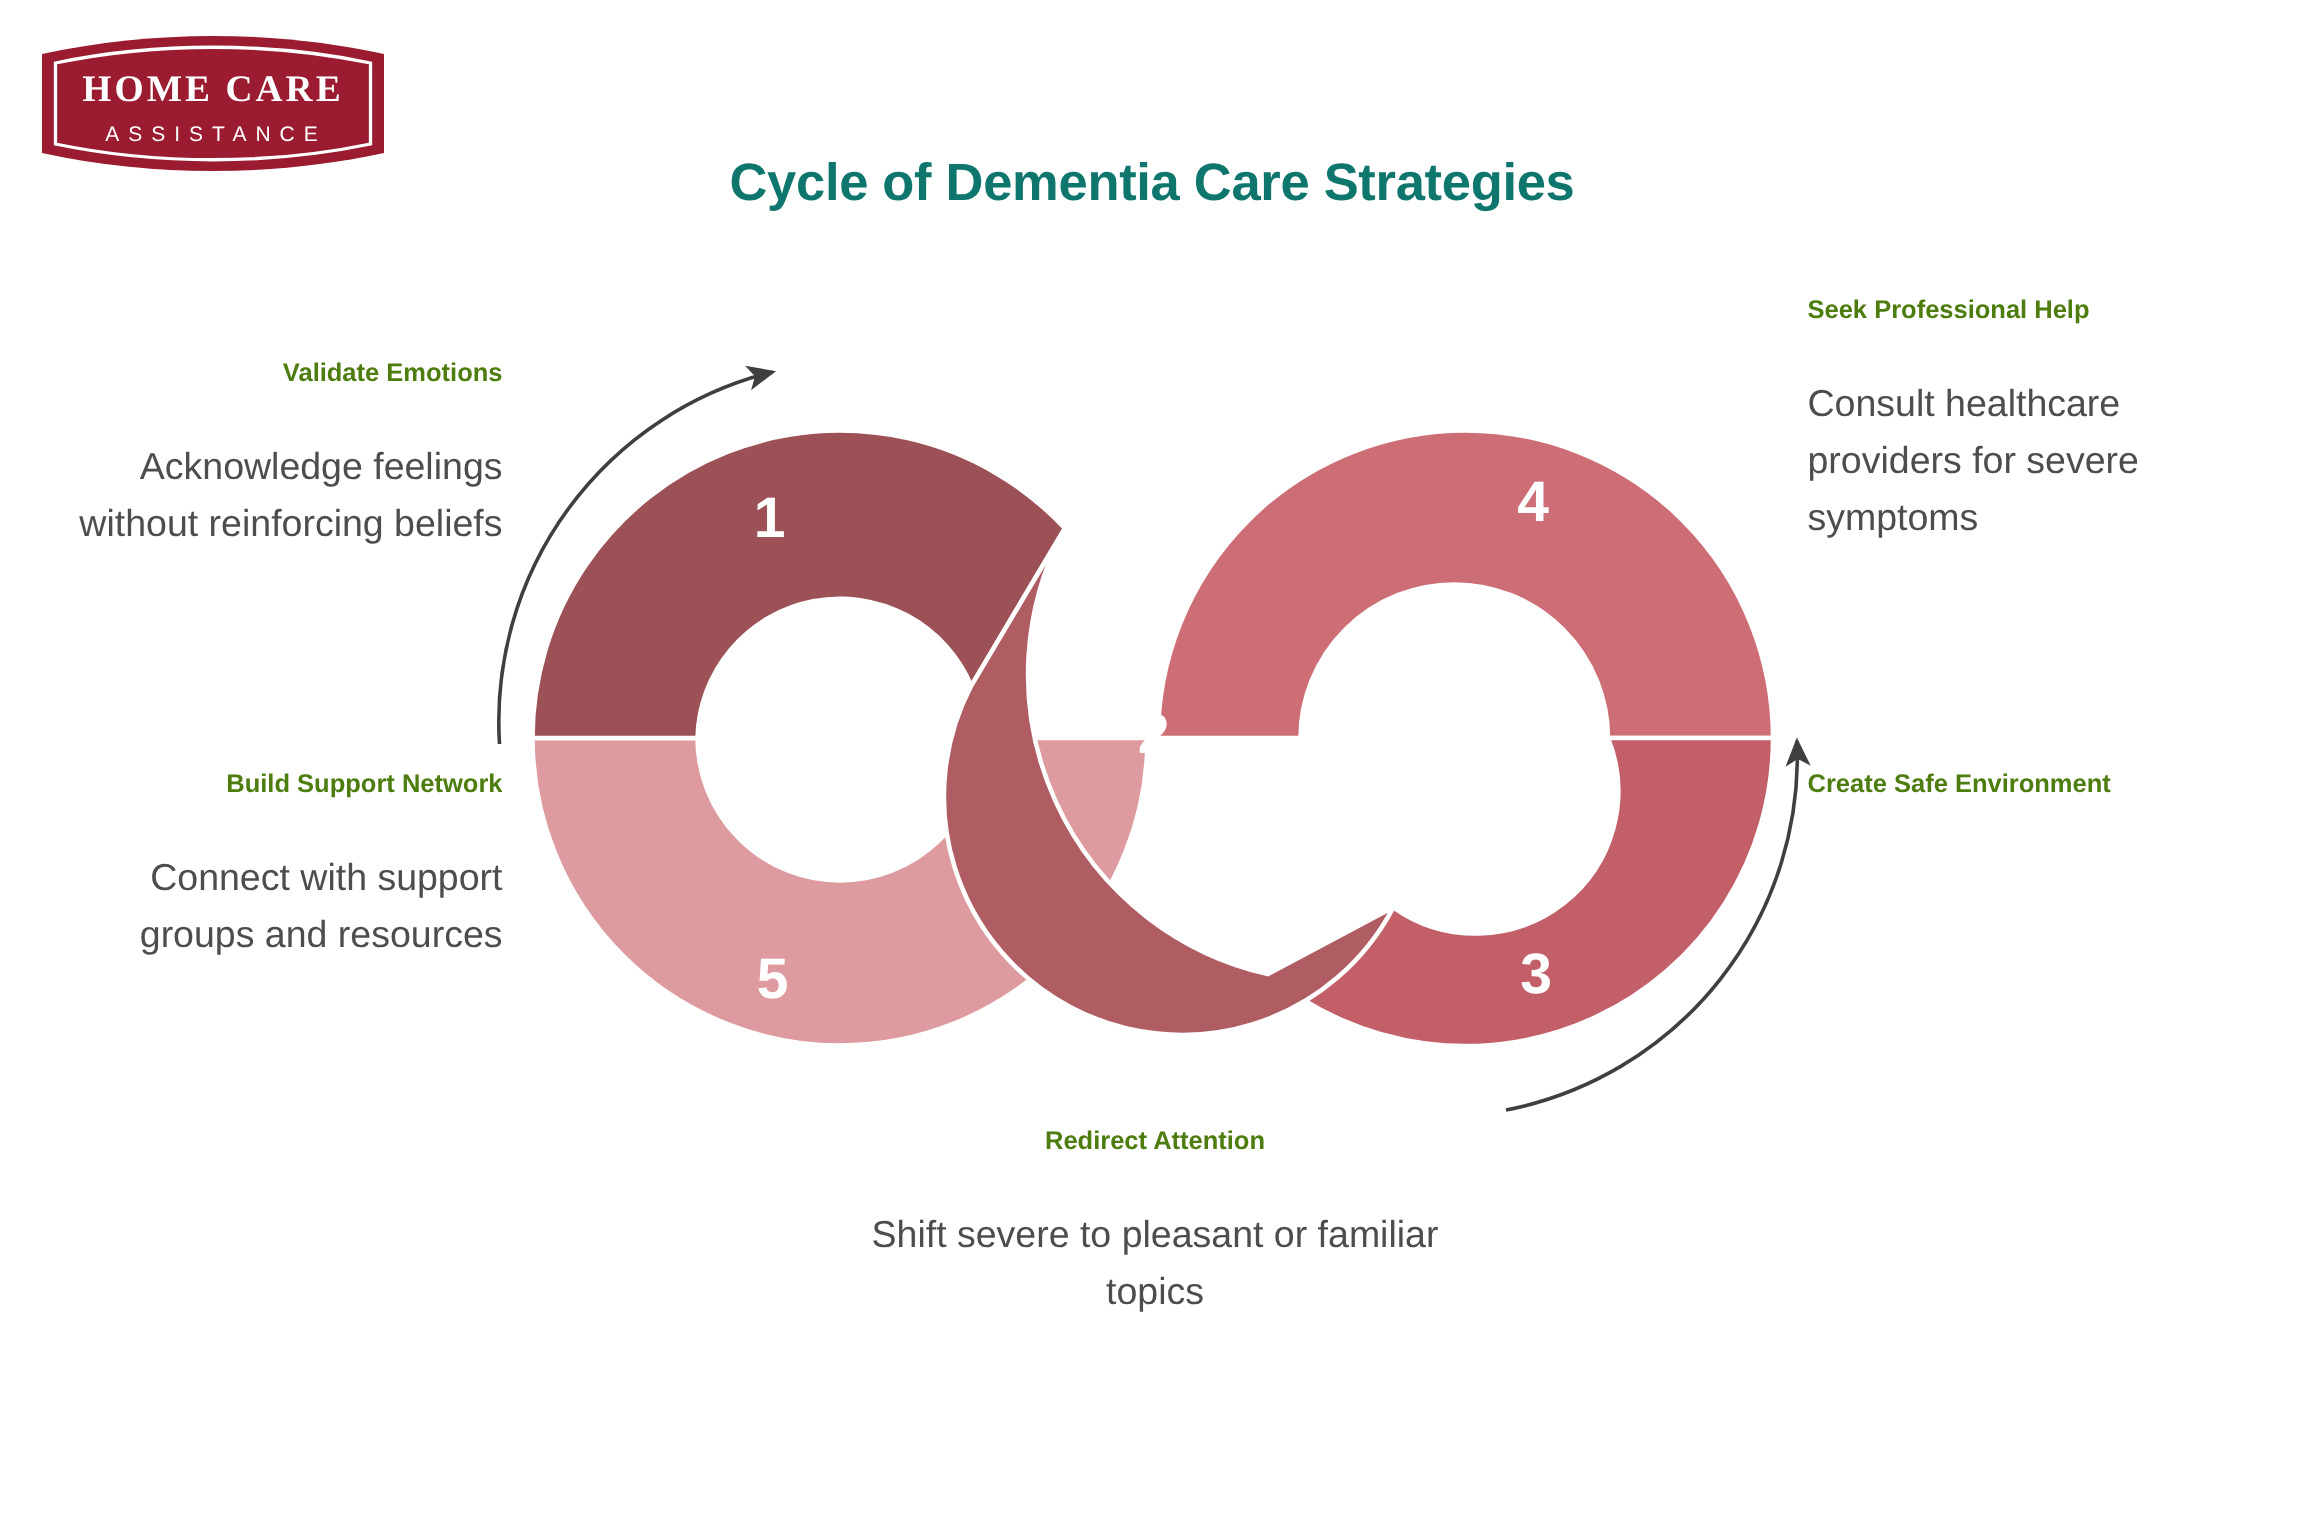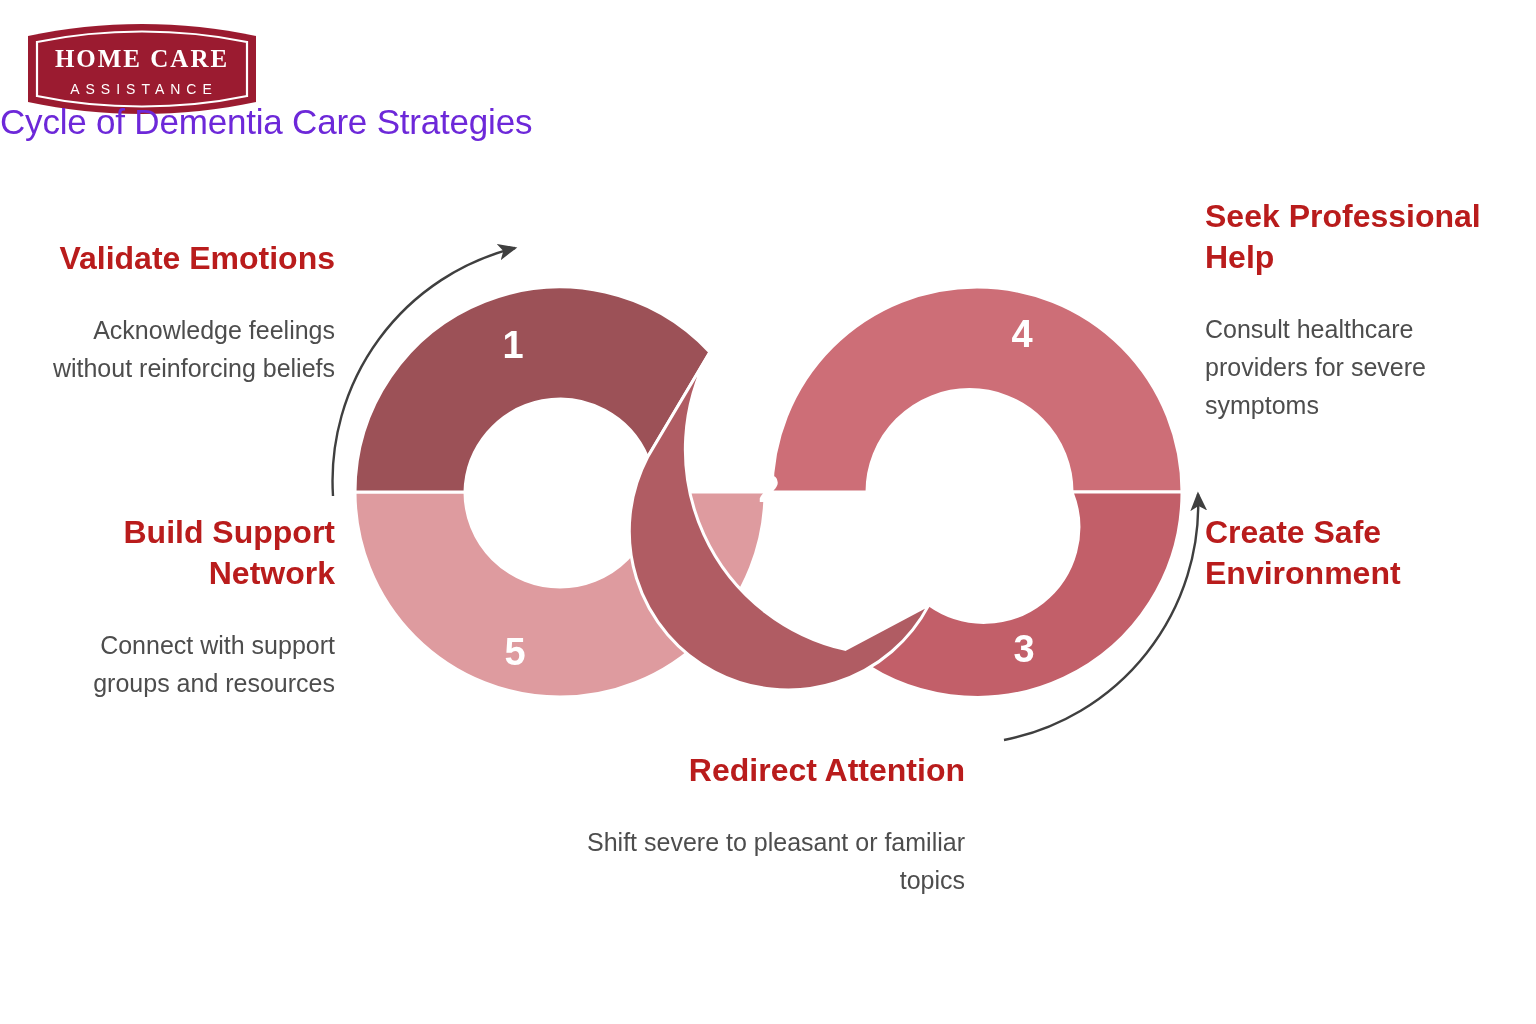--- a/index.html
+++ b/index.html
@@ -33,56 +33,57 @@
     font-family: "Liberation Sans", sans-serif;
     letter-spacing: 6px;
   }
 
   
   #page-title {
     position: absolute;
     left: 0;
     top: 102px;
     width: 1536px;
+    text-align: center;
     font-size: 35px;
-    font-weight: normal;
-    color: #6d28d9;
+    font-weight: bold;
+    color: #0f766e;
     letter-spacing: -0.2px;
   }
 
   
   #diagram {
     position: absolute;
     left: 0;
     top: 0;
     width: 1536px;
     height: 1024px;
   }
 
   
   .callout {
     position: absolute;
   }
   .callout .c-title {
-    font-size: 32px;
+    font-size: 17px;
     font-weight: bold;
-    color: #b91c1c;
+    color: #4d7c0f;
     line-height: 1.28;
     margin-bottom: 14px;
   }
   .callout .c-desc {
     font-size: 25px;
     font-weight: normal;
     color: #4d4d4d;
     line-height: 1.52;
     margin-top: 32px;
   }
   .callout.right-align { text-align: right; }
   .callout.left-align  { text-align: left; }
-  .callout.center-align{ text-align: right; }
+  .callout.center-align{ text-align: center; }
 
   #callout-1 { left: 20px;   top: 238px; width: 315px; }
   #callout-5 { left: 30px;   top: 512px; width: 305px; }
   #callout-4 { left: 1205px; top: 196px; width: 300px; }
   #callout-3 { left: 1205px; top: 512px; width: 300px; }
   #callout-2 { left: 575px;  top: 750px; width: 390px; }
 </style>
 </head>
 <body>
 

